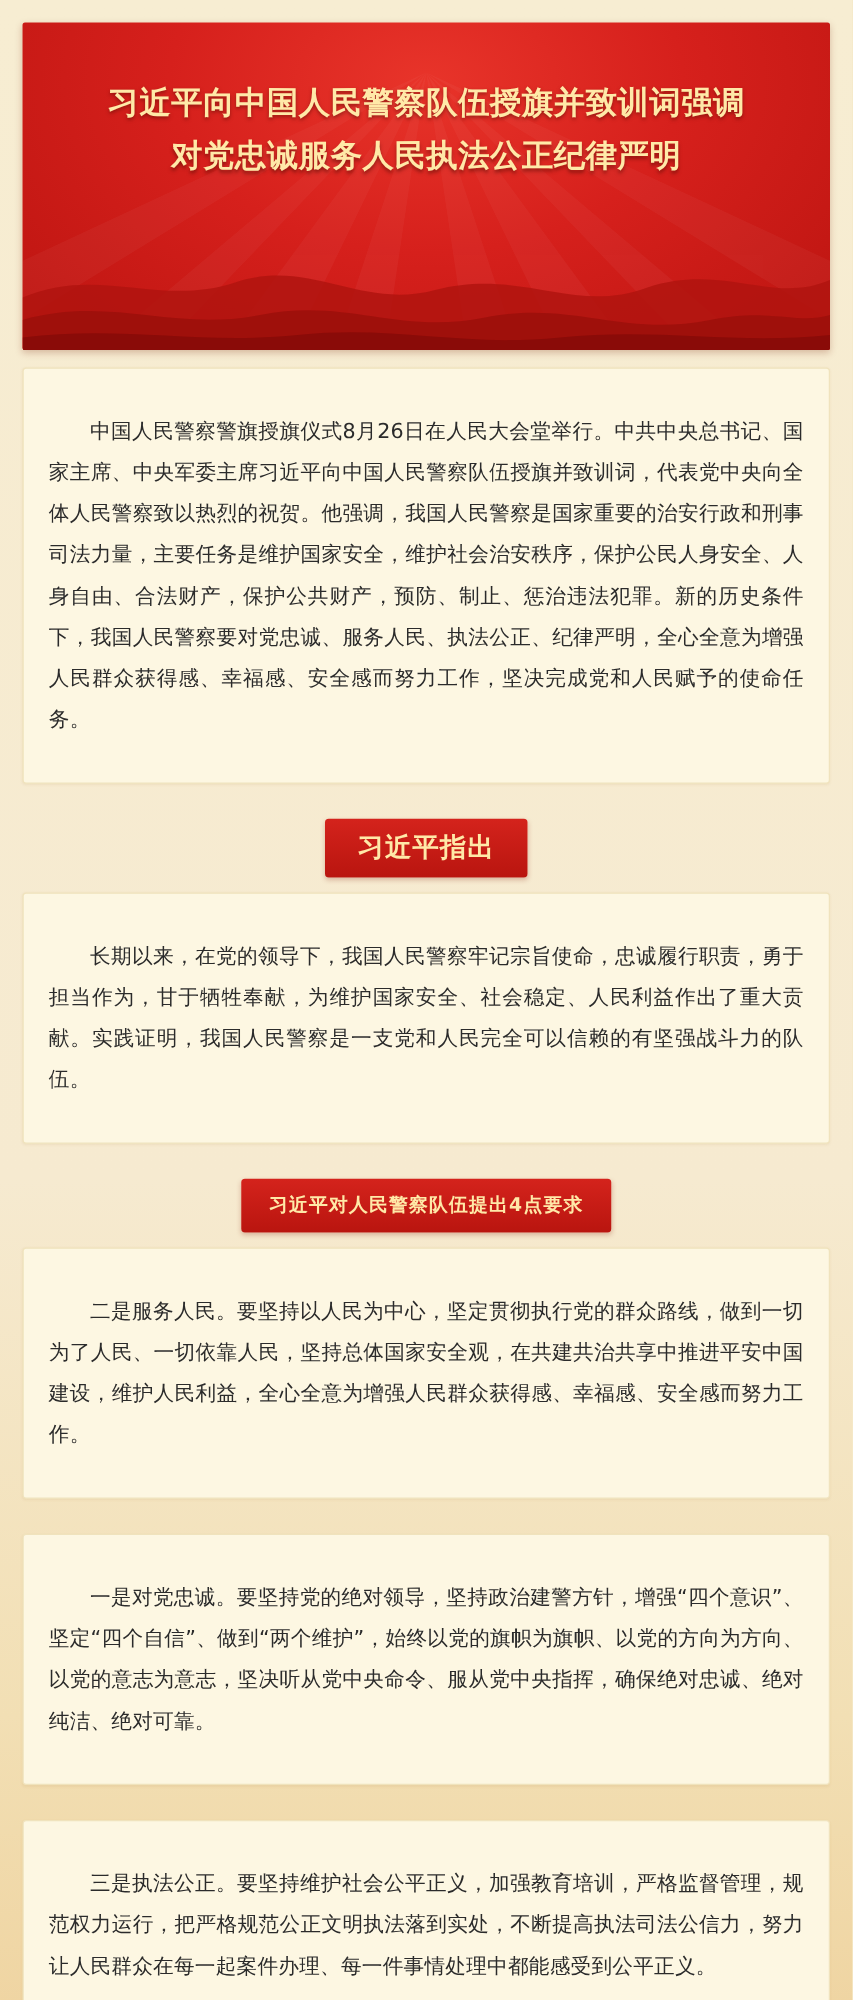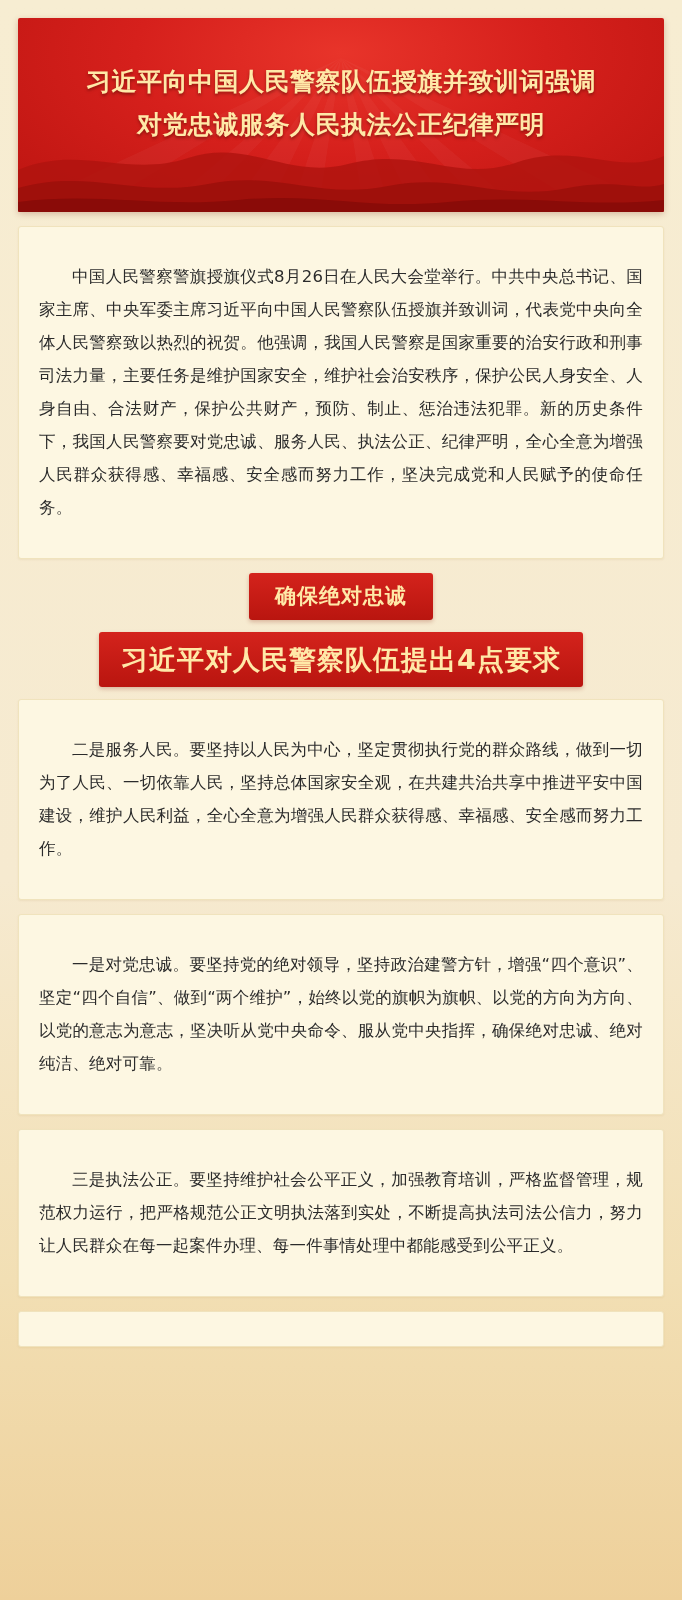--- a/index.html
+++ b/index.html
@@ -18,21 +18,21 @@
     min-height: 1600px;
     background:
       linear-gradient(180deg, #f7edd2 0%, #f6ead0 55%, #f2dfb4 80%, #eed09a 100%);
     overflow: hidden;
     box-sizing: border-box;
   }
   
   .banner {
     position: relative;
     margin: 18px 18px 0 18px;
-    height: 194px;
+    height: 262px;
     border-radius: 2px;
     background:
       radial-gradient(ellipse at 50% 18%, #e8342a 0%, #d6201c 45%, #bb1410 100%);
     overflow: hidden;
     box-shadow: 0 2px 6px rgba(120, 30, 10, 0.25);
   }
   .banner-rays {
     position: absolute;
     inset: 0;
     opacity: .55;
@@ -64,21 +64,21 @@
   .content {
     position: relative;
     z-index: 2;
     padding: 14px 18px 0 18px;
   }
   .para-card {
     background: #fdf7e2;
     border: 1px solid #f0e3bd;
     border-radius: 3px;
     padding: 16px 20px 18px 20px;
-    margin-bottom: 14px;
+    margin-bottom: 28px;
     box-shadow: 0 1px 2px rgba(180, 140, 70, .12);
   }
   .para {
     color: #2b2b2b;
     font-size: 16.5px;
     line-height: 2.0;
     text-align: justify;
     text-indent: 2em;
     letter-spacing: 0.2px;
   }
@@ -92,21 +92,21 @@
     color: #ffe9a8;
     font-weight: bold;
     font-size: 21px;
     line-height: 1;
     padding: 13px 26px;
     border-radius: 3px;
     letter-spacing: 1px;
     box-shadow: 0 2px 4px rgba(140, 40, 20, .28);
   }
   .section-head.wide {
-    font-size: 27px;
+    font-size: 15px;
     padding: 14px 22px;
   }
 </style>
 </head>
 <body>
 
 <div class="page">
 
   <div class="banner">
     <svg class="banner-rays" viewBox="0 0 646 262" preserveAspectRatio="none">
@@ -132,23 +132,26 @@
     </div>
   </div>
 
   <div class="content">
 
     <div class="para-card">
       <p class="para">中国人民警察警旗授旗仪式8月26日在人民大会堂举行。中共中央总书记、国家主席、中央军委主席习近平向中国人民警察队伍授旗并致训词，代表党中央向全体人民警察致以热烈的祝贺。他强调，我国人民警察是国家重要的治安行政和刑事司法力量，主要任务是维护国家安全，维护社会治安秩序，保护公民人身安全、人身自由、合法财产，保护公共财产，预防、制止、惩治违法犯罪。新的历史条件下，我国人民警察要对党忠诚、服务人民、执法公正、纪律严明，全心全意为增强人民群众获得感、幸福感、安全感而努力工作，坚决完成党和人民赋予的使命任务。</p>
     </div>
 
     <div class="section-head-wrap">
-      <span class="section-head">确保绝对忠诚</span>
+      <span class="section-head">习近平指出</span>
     </div>
 
+    <div class="para-card">
+      <p class="para">长期以来，在党的领导下，我国人民警察牢记宗旨使命，忠诚履行职责，勇于担当作为，甘于牺牲奉献，为维护国家安全、社会稳定、人民利益作出了重大贡献。实践证明，我国人民警察是一支党和人民完全可以信赖的有坚强战斗力的队伍。</p>
+    </div>
 
     <div class="section-head-wrap">
       <span class="section-head wide">习近平对人民警察队伍提出4点要求</span>
     </div>
 
     <div class="para-card">
       <p class="para">二是服务人民。要坚持以人民为中心，坚定贯彻执行党的群众路线，做到一切为了人民、一切依靠人民，坚持总体国家安全观，在共建共治共享中推进平安中国建设，维护人民利益，全心全意为增强人民群众获得感、幸福感、安全感而努力工作。</p>
     </div>
 
     <div class="para-card">

